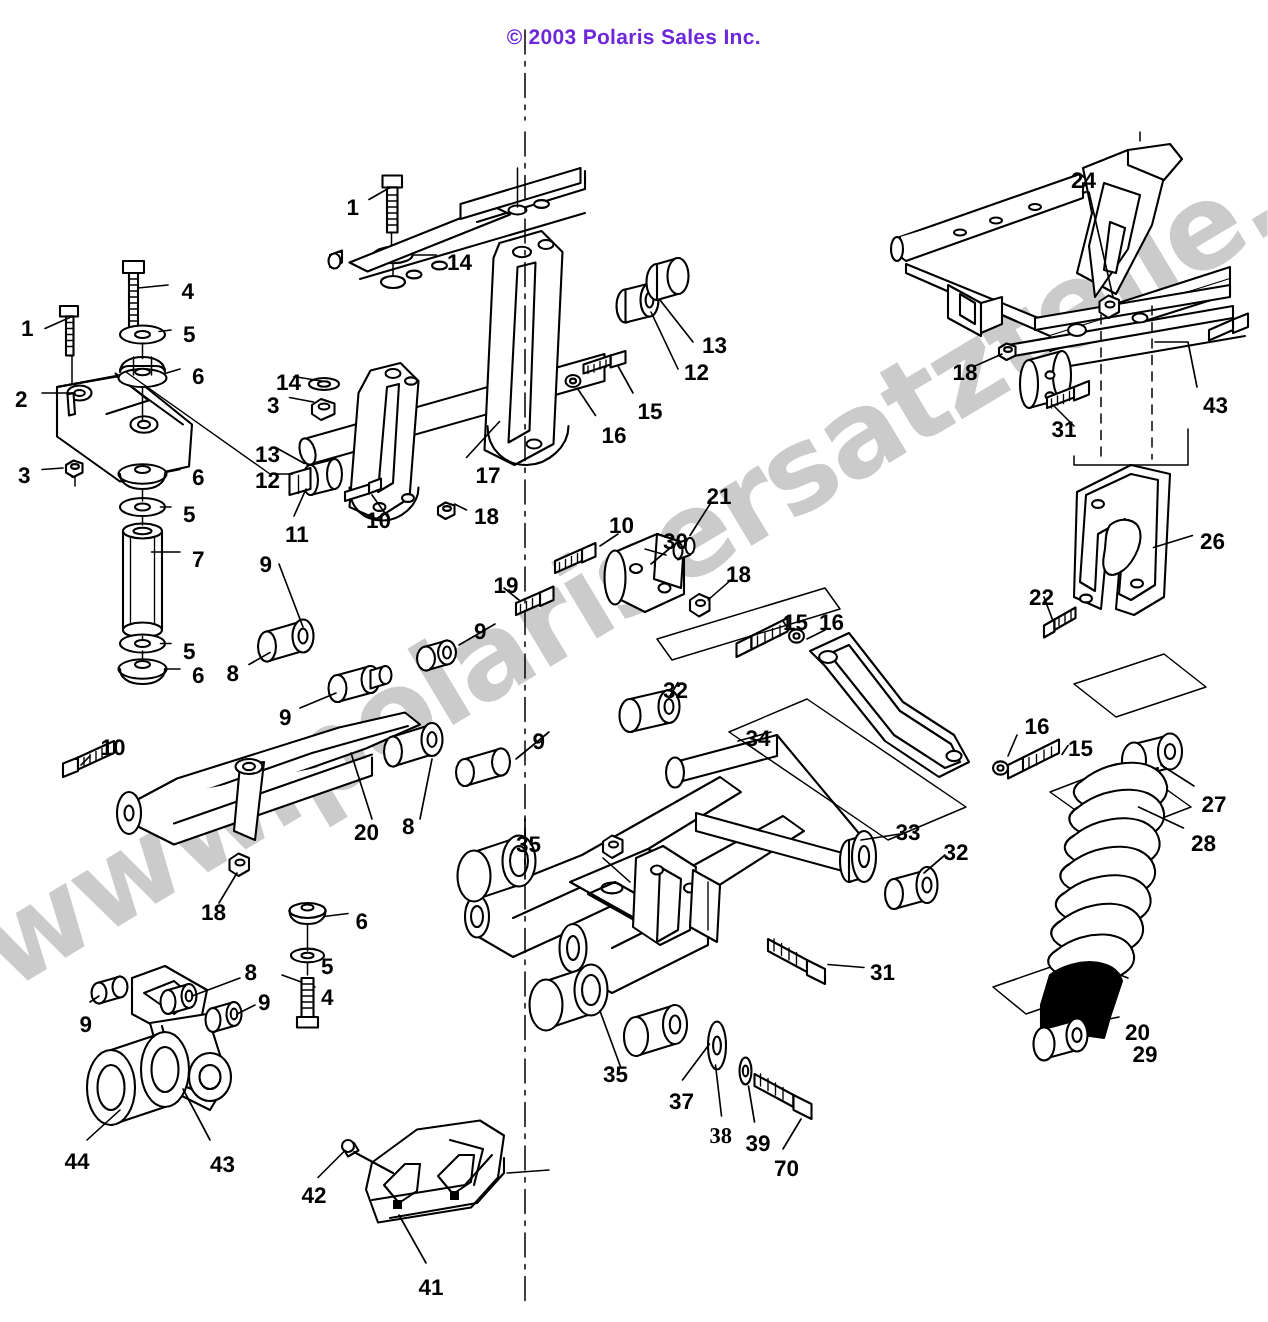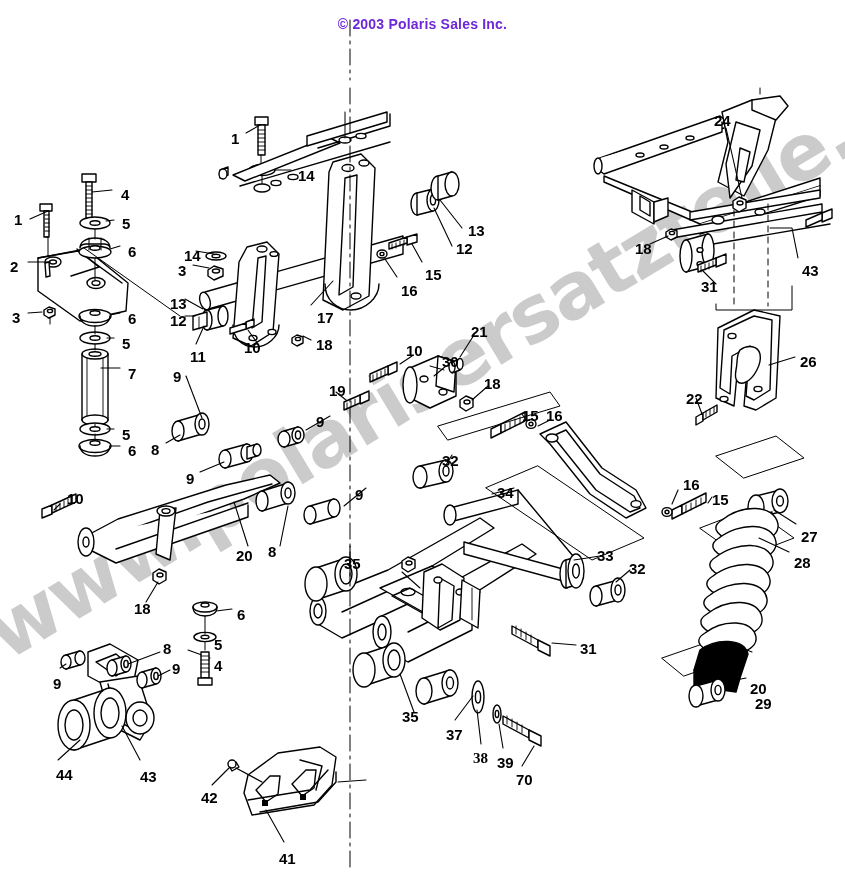--- a/index.html
+++ b/index.html
@@ -807,16 +807,16 @@
       <div class="cal" style="left: 344px; top: 556px;">35</div>
       <div class="cal" style="left: 402px; top: 709px;">35</div>
       <div class="cal" style="left: 236px; top: 548px;">20</div>
       <div class="cal" style="left: 446px; top: 727px;">37</div>
       <div class="cal" style="left: 473px; top: 751px; font-family: Liberation Serif, serif;">38</div>
       <div class="cal" style="left: 497px; top: 755px;">39</div>
       <div class="cal" style="left: 516px; top: 772px;">70</div>
       <div class="cal" style="left: 279px; top: 851px;">41</div>
       <div class="cal" style="left: 201px; top: 790px;">42</div>
       <div class="cal" style="left: 140px; top: 769px;">43</div>
-      <div class="cal" style="left: 56px; top: 767px;">44</div>
+      <div class="cal" style="left: 43px; top: 767px;">44</div>
     </div>
 
 </div>
 
 </body></html>

